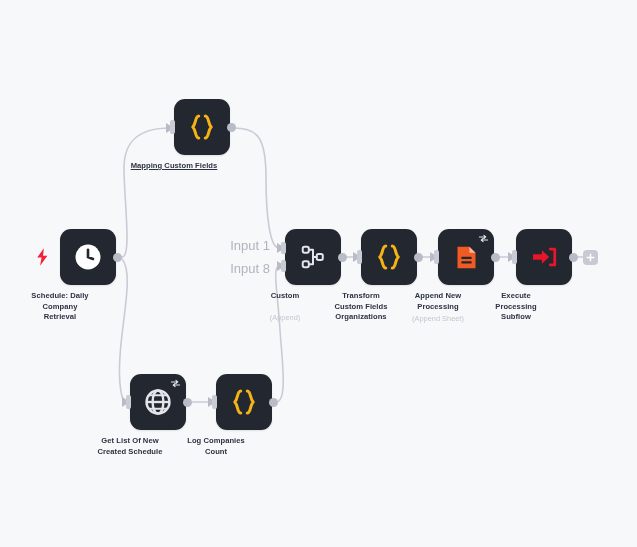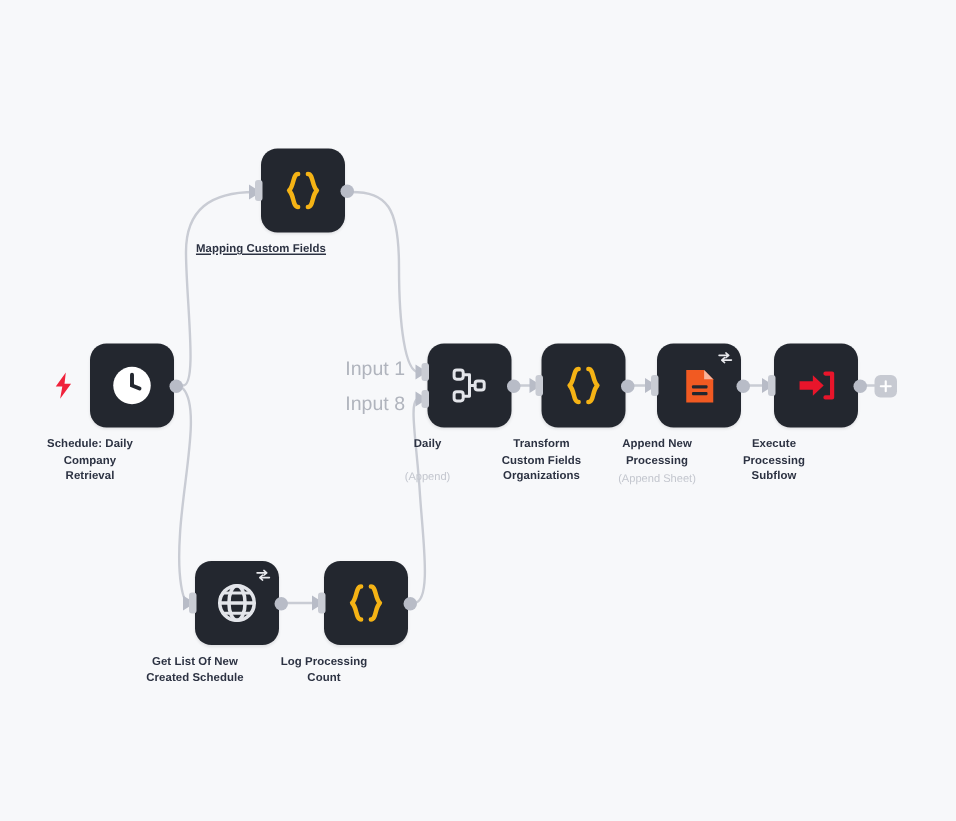--- a/index.html
+++ b/index.html
@@ -226,38 +226,38 @@
 
   <div class="node-wrap" style="left:216px; top:374px;">
     <div class="node">
       <div class="port left"></div>
       <svg class="node-icon" width="30" height="30" viewBox="0 0 24 24">
         <path d="M9.4 3.2 C6.4 3.2 7.4 9.4 4.6 12 C7.4 14.6 6.4 20.8 9.4 20.8" stroke="#f5b315" stroke-width="2.4" fill="none" stroke-linecap="round" stroke-linejoin="round"></path>
         <path d="M14.6 3.2 C17.6 3.2 16.6 9.4 19.4 12 C16.6 14.6 17.6 20.8 14.6 20.8" stroke="#f5b315" stroke-width="2.4" fill="none" stroke-linecap="round" stroke-linejoin="round"></path>
       </svg>
       <div class="port-dot right"></div>
     </div>
-    <div class="node-label">Log Processing
+    <div class="node-label">Log Companies
 Count</div>
   </div>
 
   <div class="node-wrap" style="left:285px; top:229px;">
     <div class="node">
       <div class="port left small" style="top:13px;"></div>
       <div class="port left small" style="top:31px;"></div>
       <svg class="node-icon" width="28" height="28" viewBox="0 0 24 24">
         <rect x="3.2" y="3.2" width="5.2" height="5.2" rx="1.5" fill="none" stroke="#e3e5ea" stroke-width="1.7"></rect>
         <rect x="3.2" y="15.6" width="5.2" height="5.2" rx="1.5" fill="none" stroke="#e3e5ea" stroke-width="1.7"></rect>
         <rect x="15.2" y="9.4" width="5.2" height="5.2" rx="1.5" fill="none" stroke="#e3e5ea" stroke-width="1.7"></rect>
         <path d="M8.6 5.8 H12 V12 H15.1" stroke="#e3e5ea" stroke-width="1.7" fill="none" stroke-linecap="round" stroke-linejoin="round"></path>
         <path d="M8.6 18.2 H12 V12" stroke="#e3e5ea" stroke-width="1.7" fill="none" stroke-linecap="round" stroke-linejoin="round"></path>
       </svg>
       <div class="port-dot right"></div>
     </div>
-    <div class="node-label">Daily</div>
+    <div class="node-label">Custom</div>
     <div class="node-sub" style="top:84px;">(Append)</div>
   </div>
 
   <div class="input-label" style="left:228px; top:238px; width:42px;">Input 1</div>
   <div class="input-label" style="left:228px; top:261px; width:42px;">Input 8</div>
 
   <div class="node-wrap" style="left:361px; top:229px;">
     <div class="node">
       <div class="port left"></div>
       <svg class="node-icon" width="30" height="30" viewBox="0 0 24 24">

